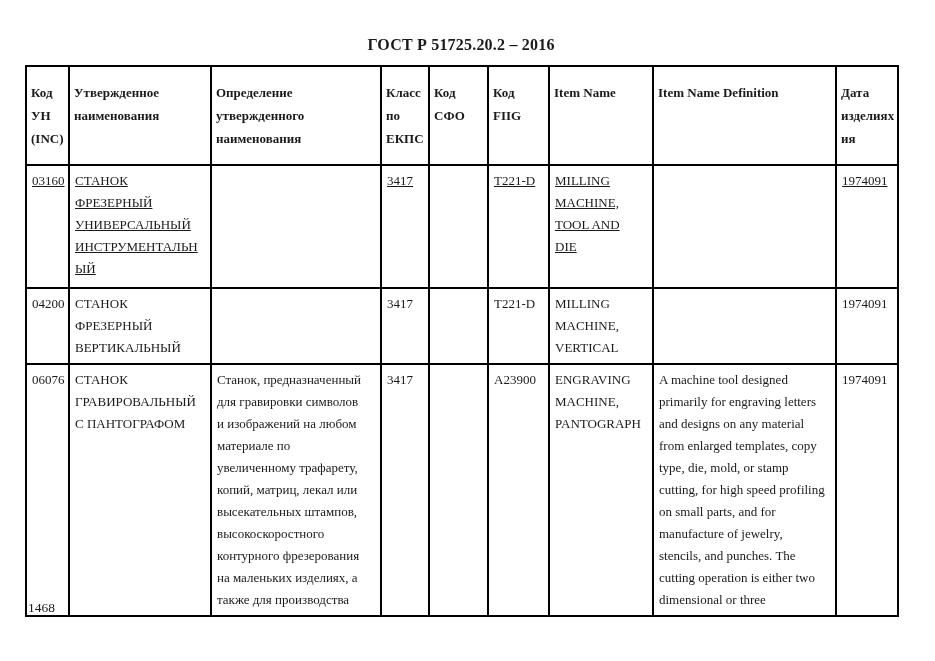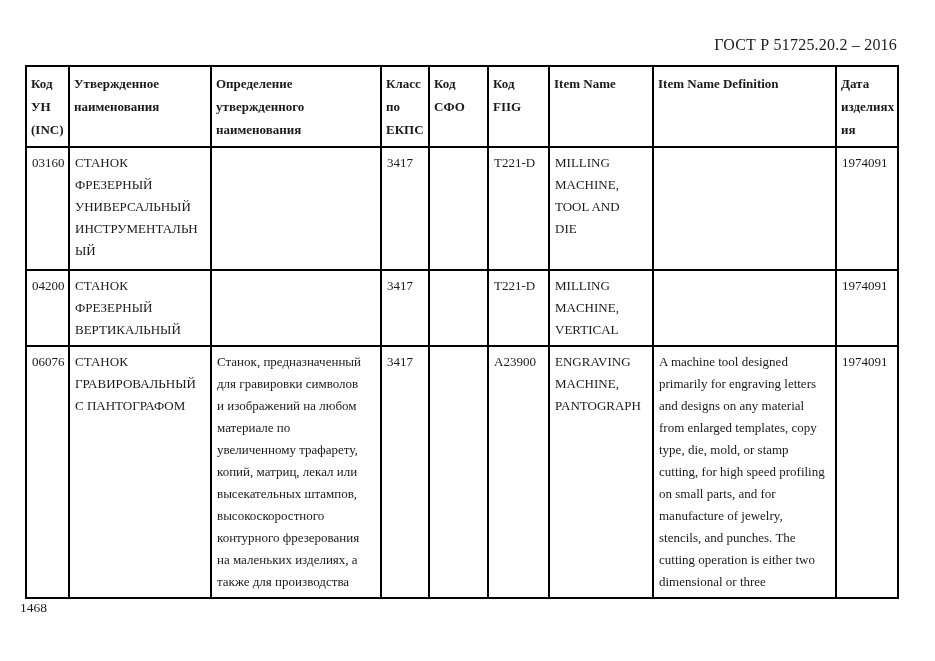--- a/index.html
+++ b/index.html
@@ -14,22 +14,22 @@
     width: 935px;
     height: 661px;
     background: #ffffff;
     overflow: hidden;
   }
   .doc-title {
     position: absolute;
     top: 36px;
     left: 25px;
     width: 872px;
-    text-align: right;
-    font-weight: normal;
+    text-align: center;
+    font-weight: bold;
     font-size: 16px;
     letter-spacing: 0.2px;
     white-space: nowrap;
   }
   table.doc-table {
     position: absolute;
     top: 65px;
     left: 25px;
     width: 872px;
     border-collapse: collapse;
@@ -39,36 +39,36 @@
     border: 2px solid #000000;
     vertical-align: top;
     text-align: left;
     font-size: 13px;
     white-space: pre-line;
     overflow: hidden;
   }
   .doc-table th {
     font-weight: bold;
     line-height: 23px;
-    padding: 5px 4px;
+    padding: 14px 4px;
     border-radius: 10px;
   }
   .doc-table td {
     font-weight: normal;
     line-height: 22px;
     padding: 4px 5px;
   }
   .doc-table thead tr { height: 70px; }
-  .doc-table tbody tr.row-0 { height: 123px; }
+  .doc-table tbody tr.row-0 { height: 123px; text-decoration: underline; }
   .doc-table tbody tr.row-1 { height: 72px; }
   .doc-table tbody tr.row-2 { height: 250px; }
   .page-number {
     position: absolute;
     top: 600px;
-    left: 20px;
+    left: 28px;
     font-size: 13.5px;
     font-family: Liberation Serif, serif;
   }
 </style>
 </head>
 <body>
 
 <div class="page">
 
   <div class="doc-title">ГОСТ Р 51725.20.2 – 2016</div>

